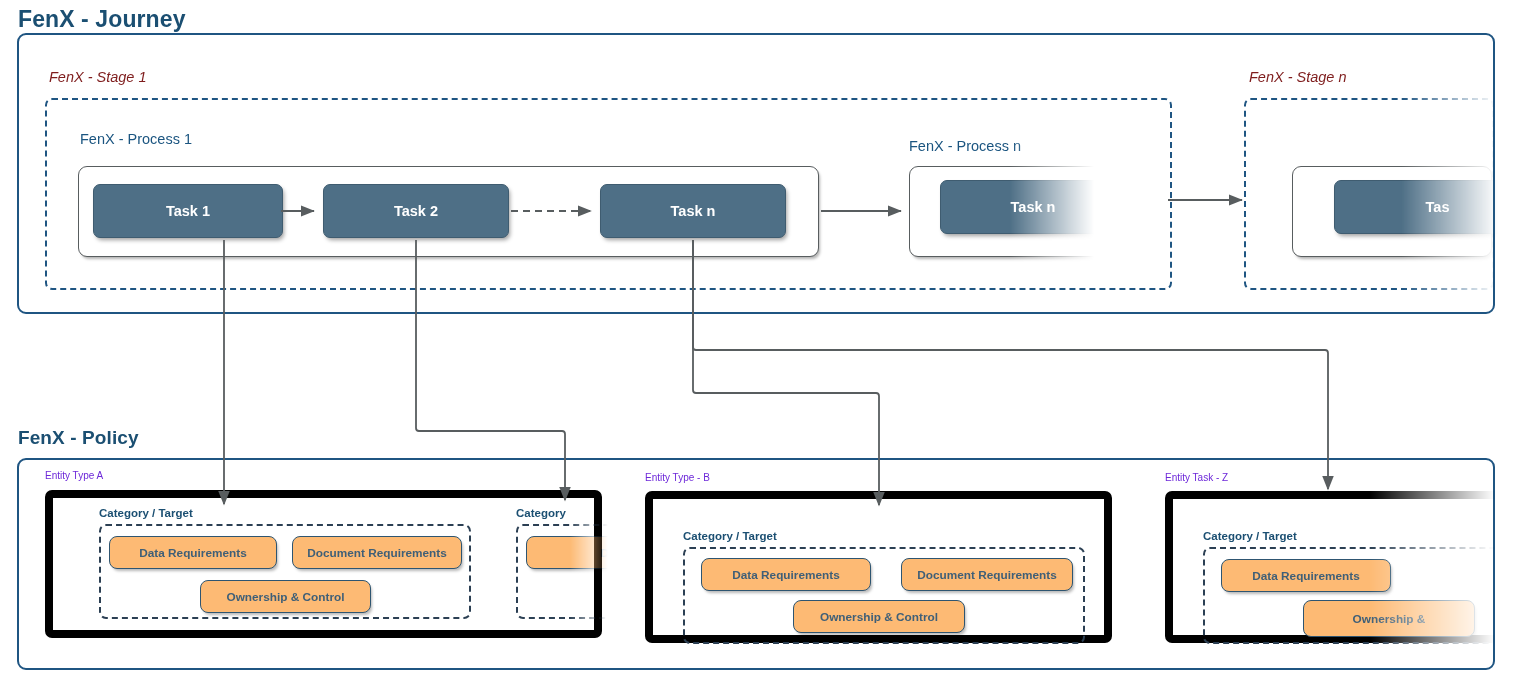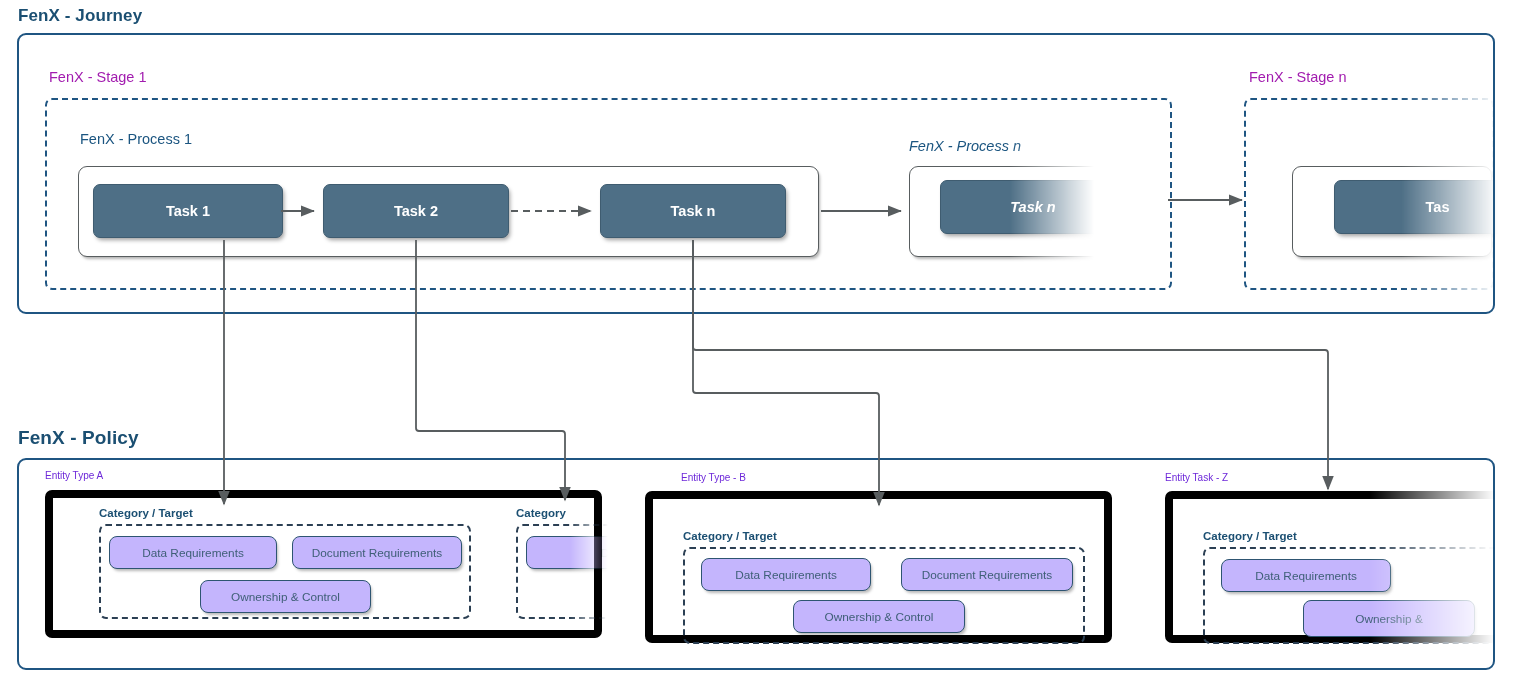--- a/index.html
+++ b/index.html
@@ -13,39 +13,40 @@
   #root { position: absolute; left: 0; top: 0; width: 1520px; height: 684px; }
 
   
   .section-title {
     position: absolute;
     font-weight: bold;
     color: #1b4f72;
     letter-spacing: 0.1px;
     white-space: nowrap;
   }
-  #journey-title { left: 18px; top: 6px; font-size: 17px; }
+  #journey-title { left: 18px; top: 6px; font-size: 23px; }
   #policy-title  { left: 18px; top: 427px; font-size: 19px; }
 
   
   .outer-frame {
     position: absolute;
     border: 2.5px solid #1f5582;
     border-radius: 9px;
     background: #ffffff;
   }
   #journey-frame { left: 17px; top: 33px; width: 1478px; height: 281px; }
   #policy-frame  { left: 17px; top: 458px; width: 1478px; height: 212px; }
 
   
   .stage-label {
     position: absolute;
     font-size: 14.5px;
-    color: #a21caf;
-    white-space: nowrap;
+    color: #7f1d1d;
+    white-space: nowrap;
+    font-style: italic;
   }
   .stage-box {
     position: absolute;
     border: 2.5px dashed #1f5582;
     border-radius: 7px;
     background: transparent;
   }
   .process-label {
     position: absolute;
     font-size: 14.5px;
@@ -74,21 +75,20 @@
     justify-content: center;
     box-shadow: 2px 3px 4px -1px rgba(0,0,0,0.38);
   }
 
   
   .fade-wrap {
     position: absolute;
     overflow: hidden;
     -webkit-mask-image: linear-gradient(to right, #000 0, #000 55%, rgba(0,0,0,0) 97%);
             mask-image: linear-gradient(to right, #000 0, #000 55%, rgba(0,0,0,0) 97%);
-            font-style: italic;
   }
   .fade-wrap-soft {
     position: absolute;
     overflow: hidden;
     -webkit-mask-image: linear-gradient(to right, #000 0, #000 62%, rgba(0,0,0,0) 100%);
             mask-image: linear-gradient(to right, #000 0, #000 62%, rgba(0,0,0,0) 100%);
   }
 
   
   .entity-label {
@@ -113,23 +113,23 @@
   }
   .cat-box {
     position: absolute;
     border: 2.2px dashed #2b3f53;
     border-radius: 7px;
   }
   .req {
     position: absolute;
     border: 1.8px solid #2e5571;
     border-radius: 8px;
-    background: #c4b5fd;
+    background: #fdba74;
     color: #3f5f77;
-    font-weight: normal;
+    font-weight: bold;
     font-size: 11.8px;
     display: flex;
     align-items: center;
     justify-content: center;
     text-align: center;
     box-shadow: 2px 3px 3px -1px rgba(0,0,0,0.28);
     white-space: nowrap;
   }
 
   
@@ -181,21 +181,21 @@
     <div class="req" style="left:239px; top:38px; width:170px; height:33px;">Document Requirements</div>
     <div class="req" style="left:147px; top:82px; width:171px; height:33px;">Ownership &amp; Control</div>
 
     <div class="fade-wrap-soft" style="left:455px; top:2px; width:100px; height:140px;">
       <div class="cat-label" style="left:8px; top:7px;">Category</div>
       <div class="cat-box" style="left:8px; top:24px; width:372px; height:95px;"></div>
       <div class="req" style="left:18px; top:36px; width:168px; height:33px;">Dat</div>
     </div>
   </div>
 
-  <div class="entity-label" style="left:681px; top:472px;">Entity Type - B</div>
+  <div class="entity-label" style="left:645px; top:472px;">Entity Type - B</div>
   <div class="entity-box" style="left:645px; top:491px; width:467px; height:152px;">
     <div class="cat-label" style="left:30px; top:31px;">Category / Target</div>
     <div class="cat-box" style="left:30px; top:48px; width:402px; height:97px;"></div>
     <div class="req" style="left:48px; top:59px; width:170px; height:33px;">Data Requirements</div>
     <div class="req" style="left:248px; top:59px; width:172px; height:33px;">Document Requirements</div>
     <div class="req" style="left:140px; top:101px; width:172px; height:33px;">Ownership &amp; Control</div>
   </div>
 
   <div class="entity-label" style="left:1165px; top:472px;">Entity Task - Z</div>
   <div class="fade-wrap-soft" style="left:1165px; top:491px; width:330px; height:154px;">

